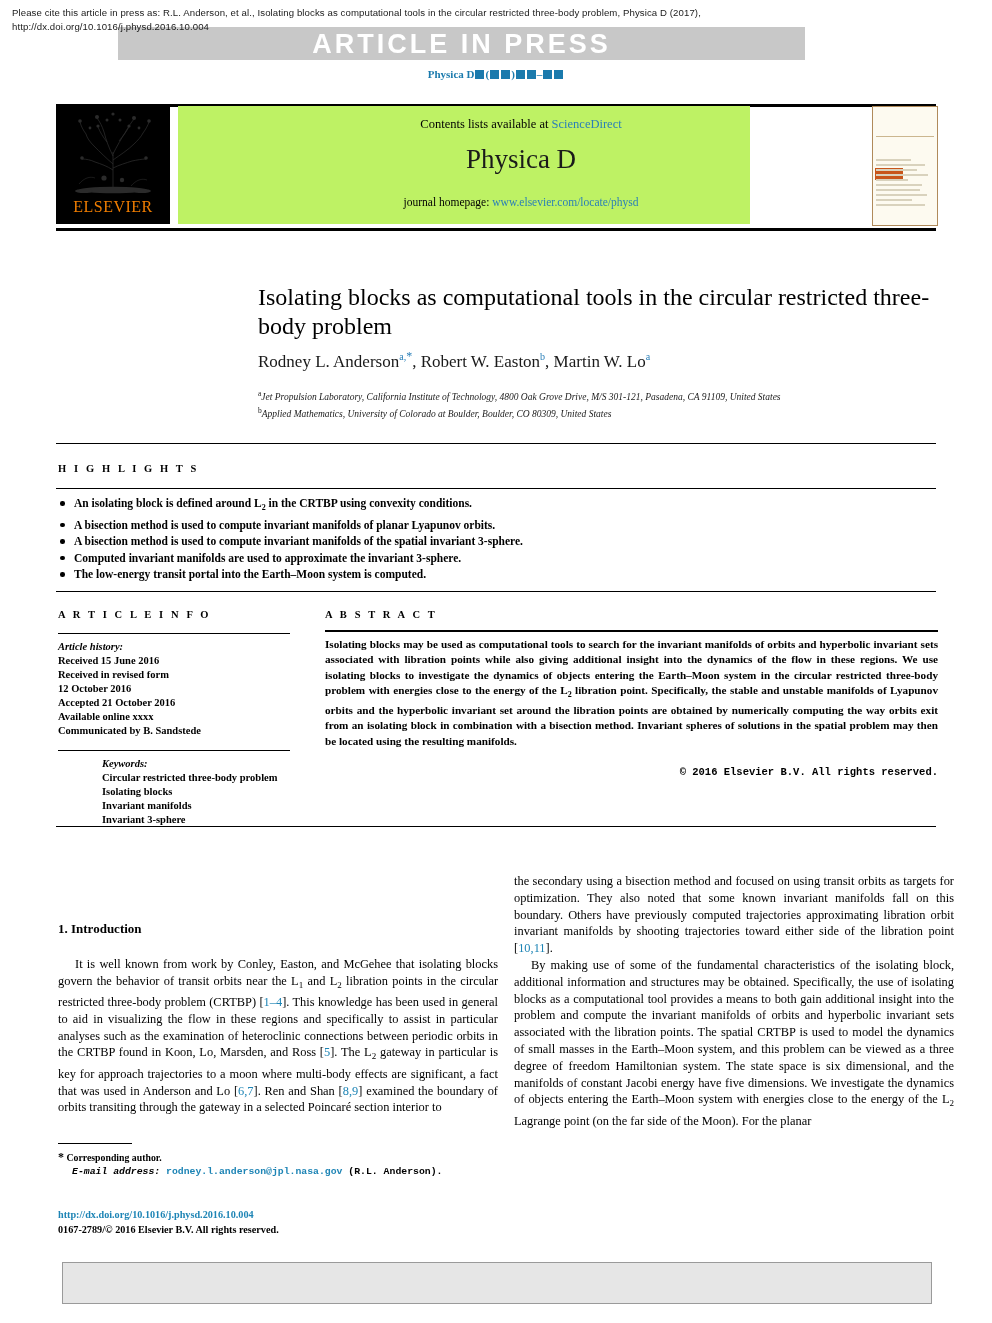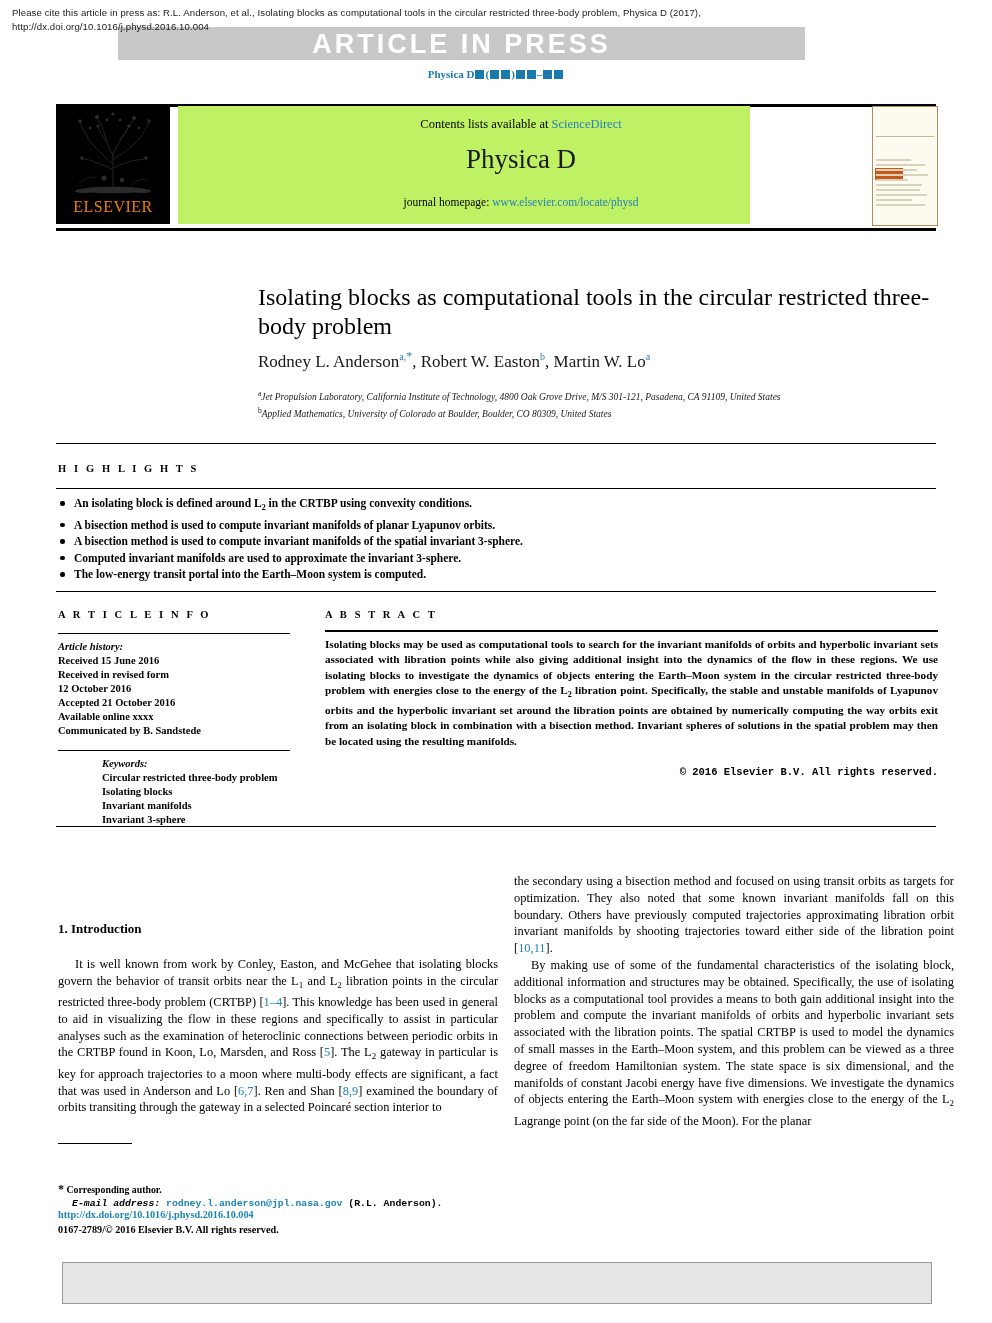--- a/index.html
+++ b/index.html
@@ -135,21 +135,21 @@
                font-family:"Liberation Serif", serif; }
   .para { font-size:12.4px; line-height:16.8px; text-align:justify;
           text-indent:17px; margin:0 0 0 0; }
   .para.noind { text-indent:0; }
   .para sub { font-size:9px; }
   .ref { color:#1d84b5; }
 
   
   .fn-rule { position:absolute; left:58px; top:1143px; width:74px; height:1px; background:#000; }
   .footnote { position:absolute; left:58px; top:1150px; width:440px;
-              font-size:9.8px; font-weight:bold; line-height:14px;margin-top:32px; }
+              font-size:9.8px; font-weight:bold; line-height:14px; }
   .footnote .ital { font-style:italic; }
   .mailto { color:#1d84b5; }
   .doi-block { position:absolute; left:58px; top:1208px; width:440px;
                font-size:10.2px; font-weight:bold; line-height:14.5px; }
   .doi-link { color:#1d84b5; }
 
   
   .cite-box {
     position:absolute; left:62px; top:1262px; width:868px; height:40px;
     border:1px solid #9a9a9a; background:#e6e6e6;

